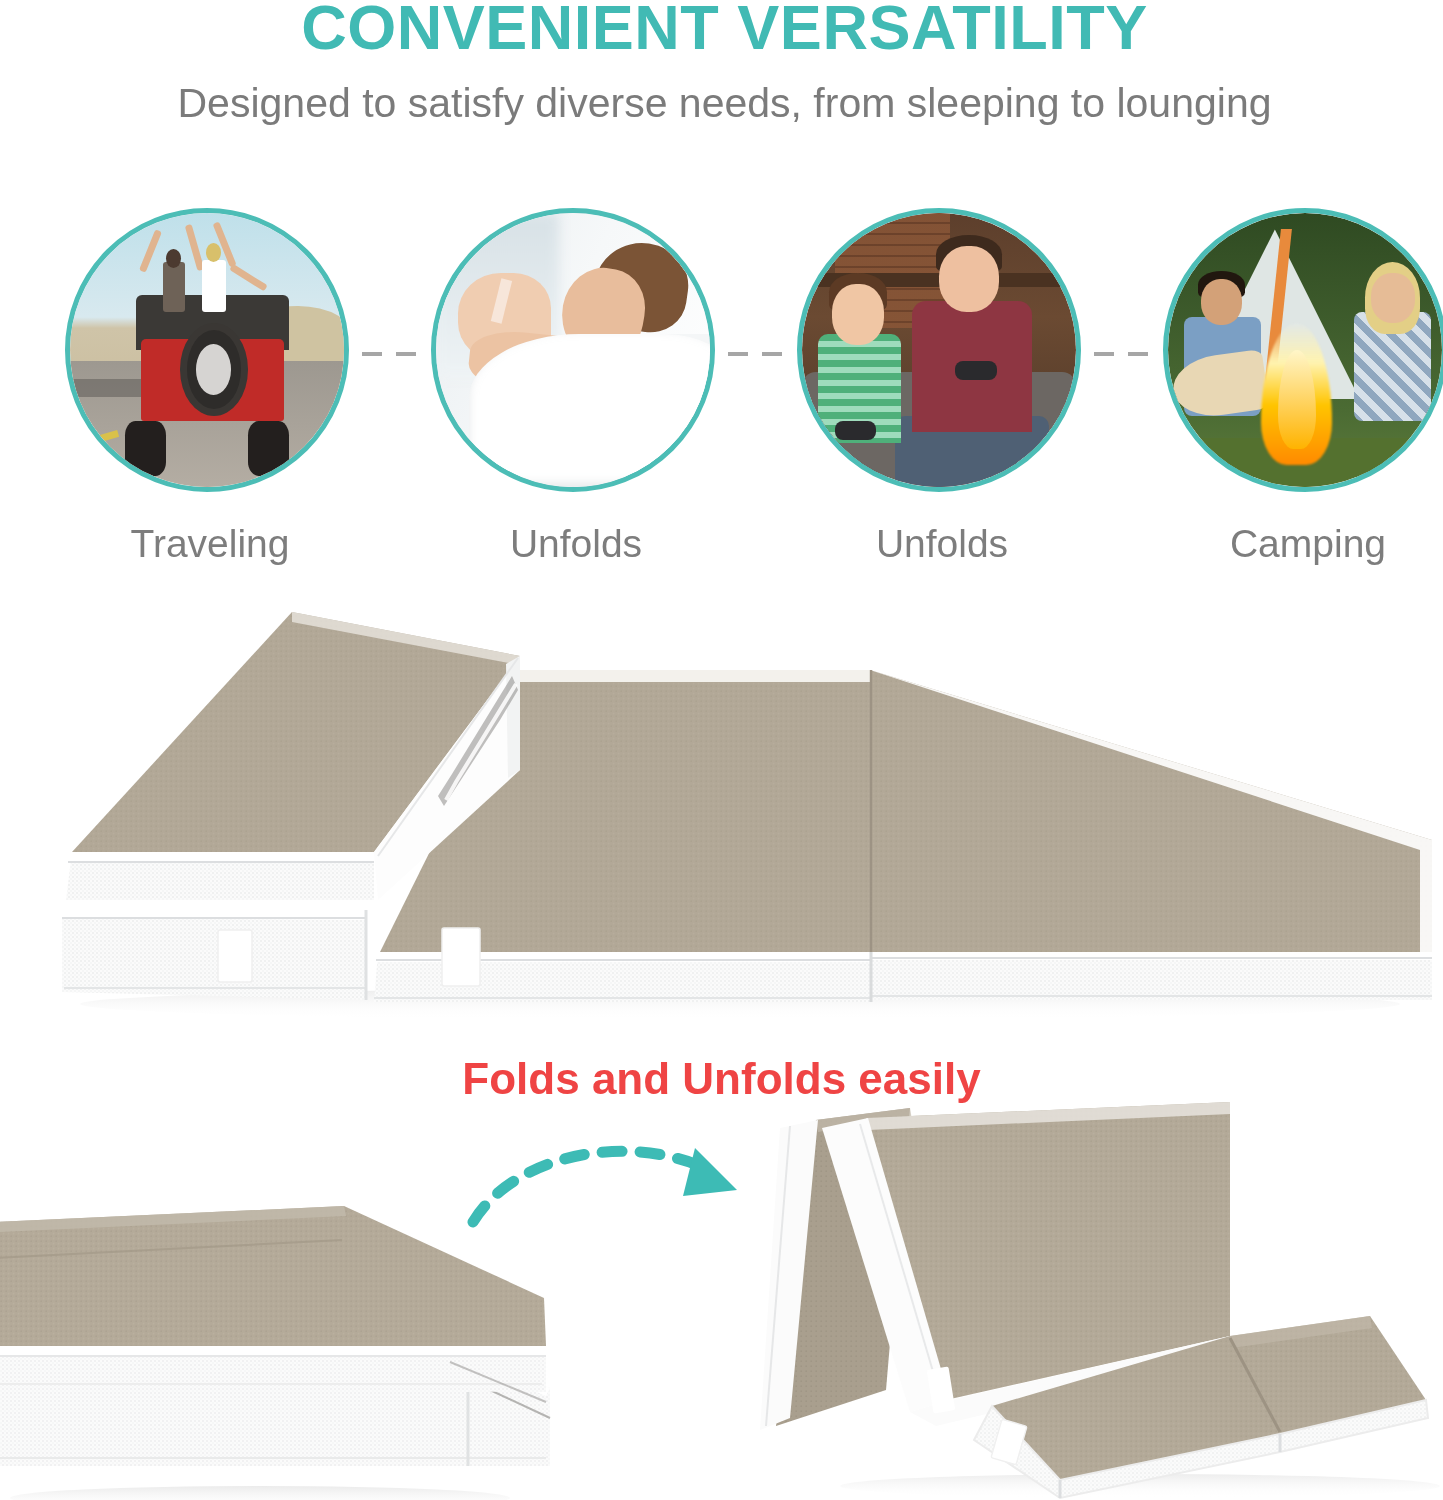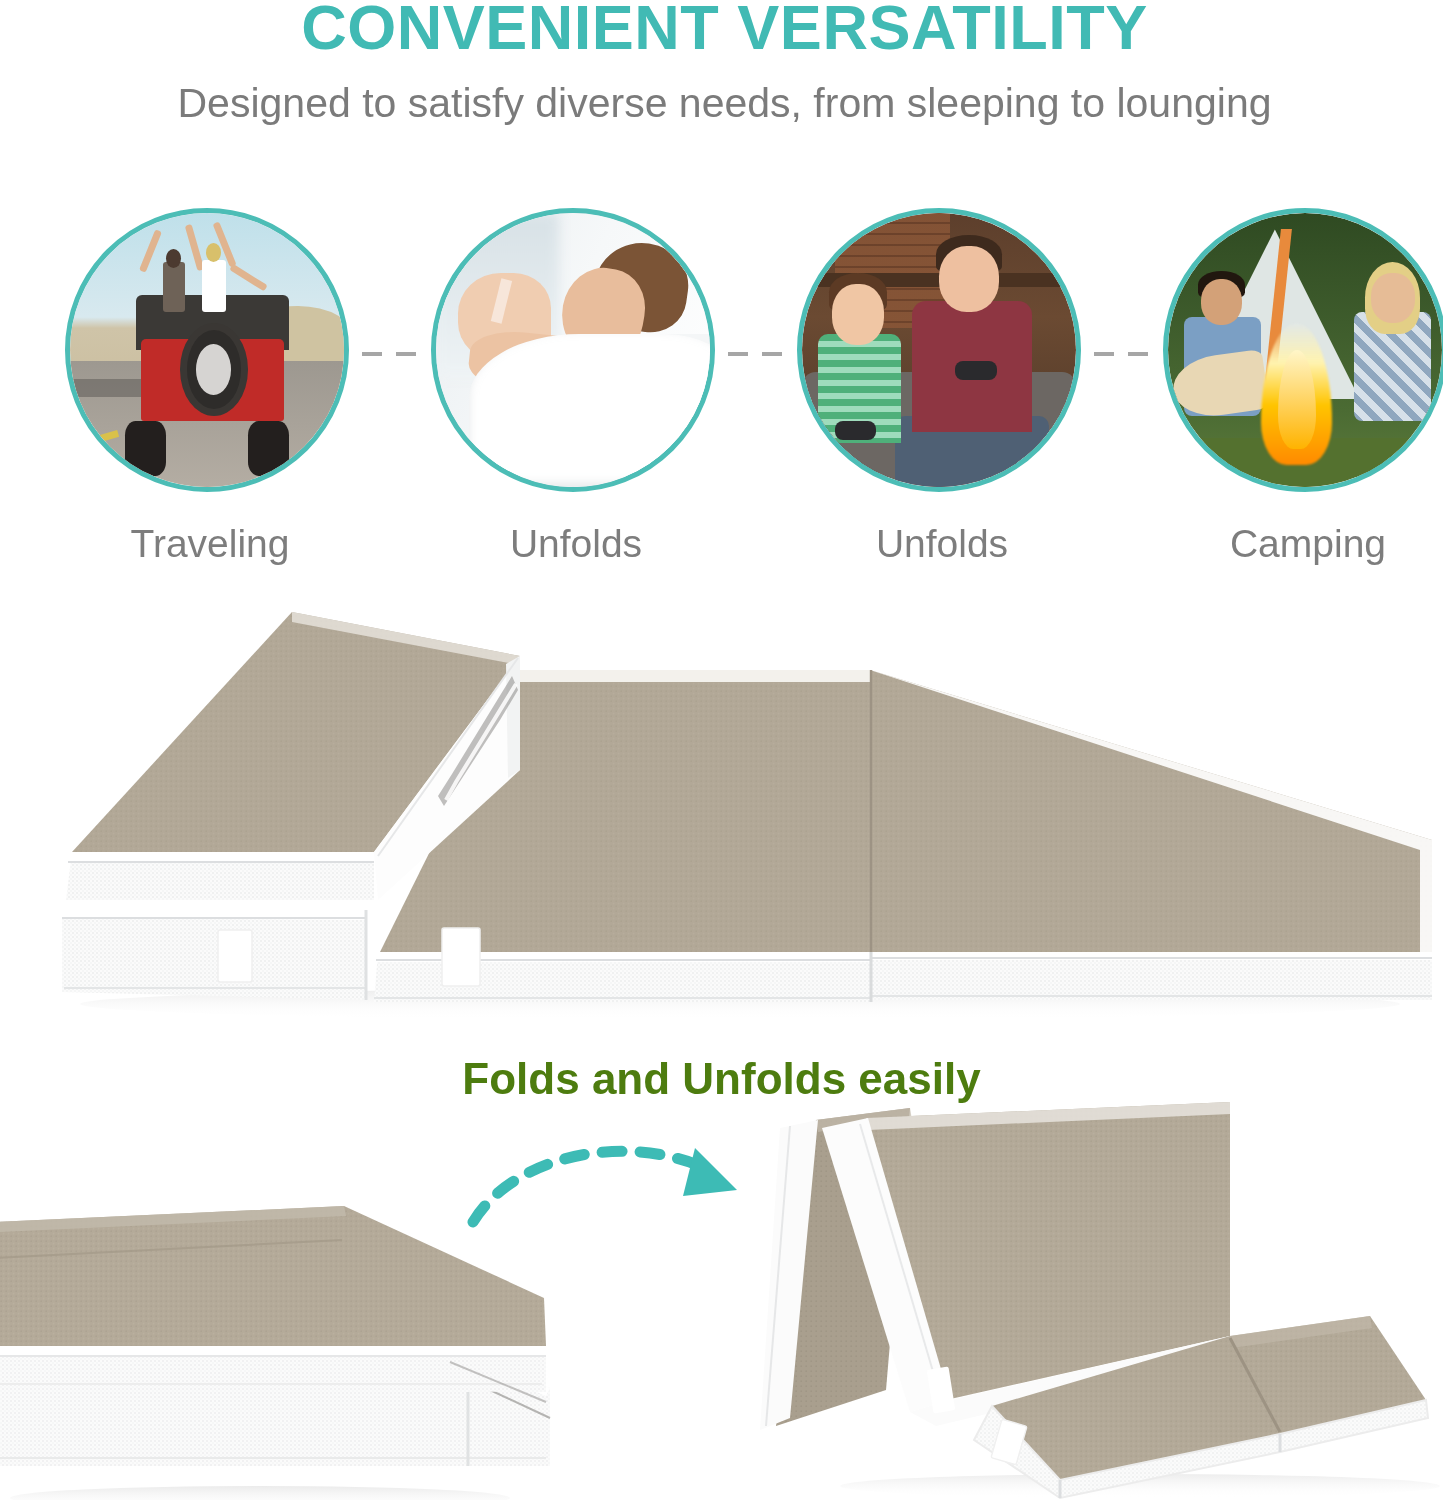--- a/index.html
+++ b/index.html
@@ -154,21 +154,21 @@
   .guitar { position:absolute; left:2%; top:52%; width:34%; height:22%; background:#e8d7b4; border-radius:50% 14% 14% 50%; transform:rotate(-8deg); }
   .woman-shirt { position:absolute; right:4%; top:36%; width:28%; height:40%; background:repeating-linear-gradient(45deg,#8fa7bf 0 7px,#d6e0e9 7px 14px); border-radius:8px; }
   .woman-head { position:absolute; right:10%; top:22%; width:16%; height:18%; background:#e6bc96; border-radius:46%; }
   .woman-hair { position:absolute; right:8%; top:18%; width:20%; height:26%; background:#e3cf86; border-radius:50% 50% 36% 36%; }
   .grass { position:absolute; left:0; bottom:0; width:100%; height:18%; background:#54712f; }
 
   
   #main-product { position:absolute; top:600px; left:0; width:1443px; height:440px; }
   #folds-caption {
     position:absolute; top:1054px; left:0; width:1443px;
-    text-align:center; font-size:44px; font-weight:700; color:#4d7c0f;
+    text-align:center; font-size:44px; font-weight:700; color:#ef4444;
     white-space:nowrap;
   }
   #fold-arrow { position:absolute; top:1130px; left:455px; width:330px; height:130px; }
 
   #folded-stack { position:absolute; top:1180px; left:-10px; width:580px; height:330px; }
   #folded-aframe { position:absolute; top:1100px; left:760px; width:680px; height:400px; }
 </style>
 </head>
 <body>
 

